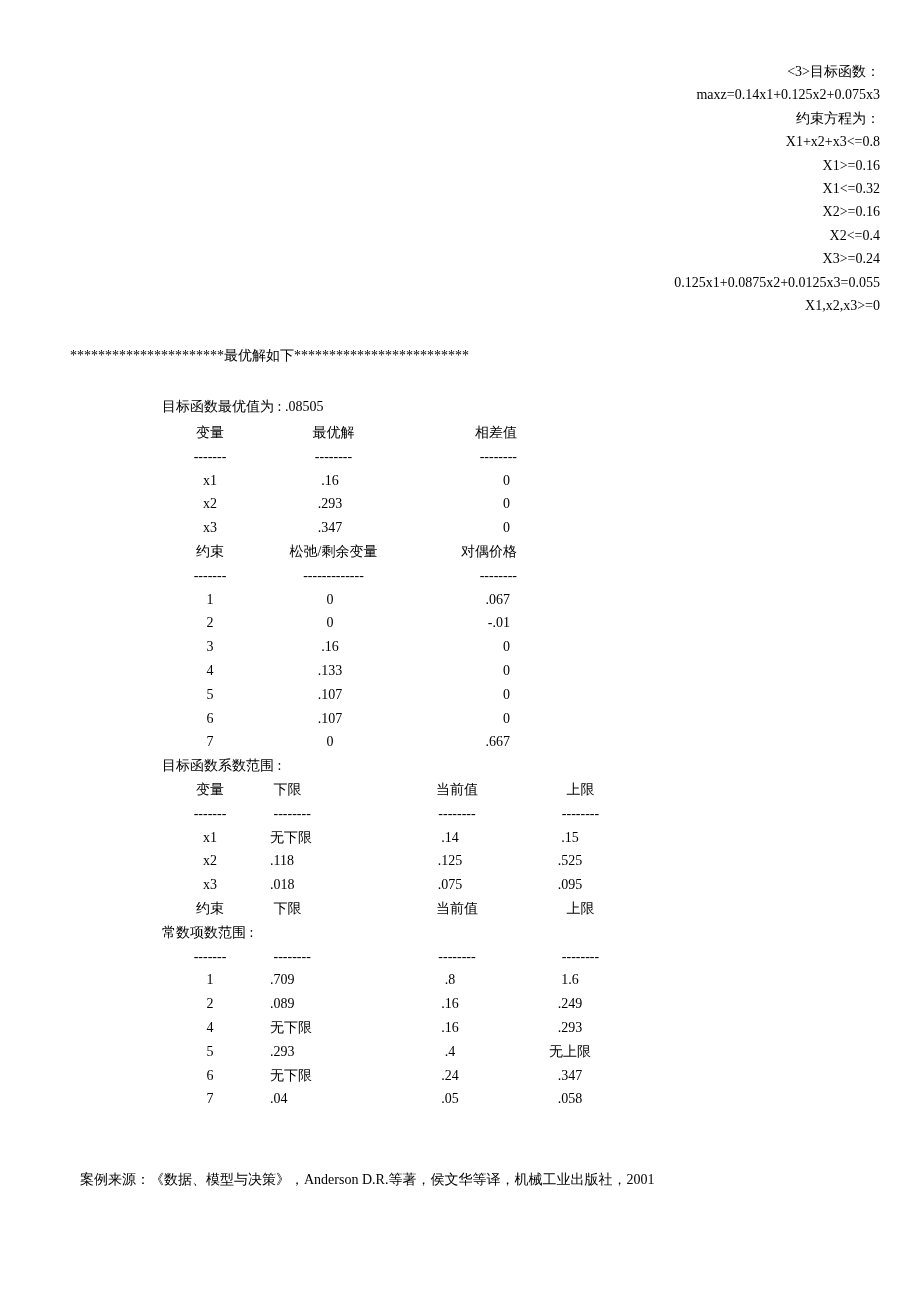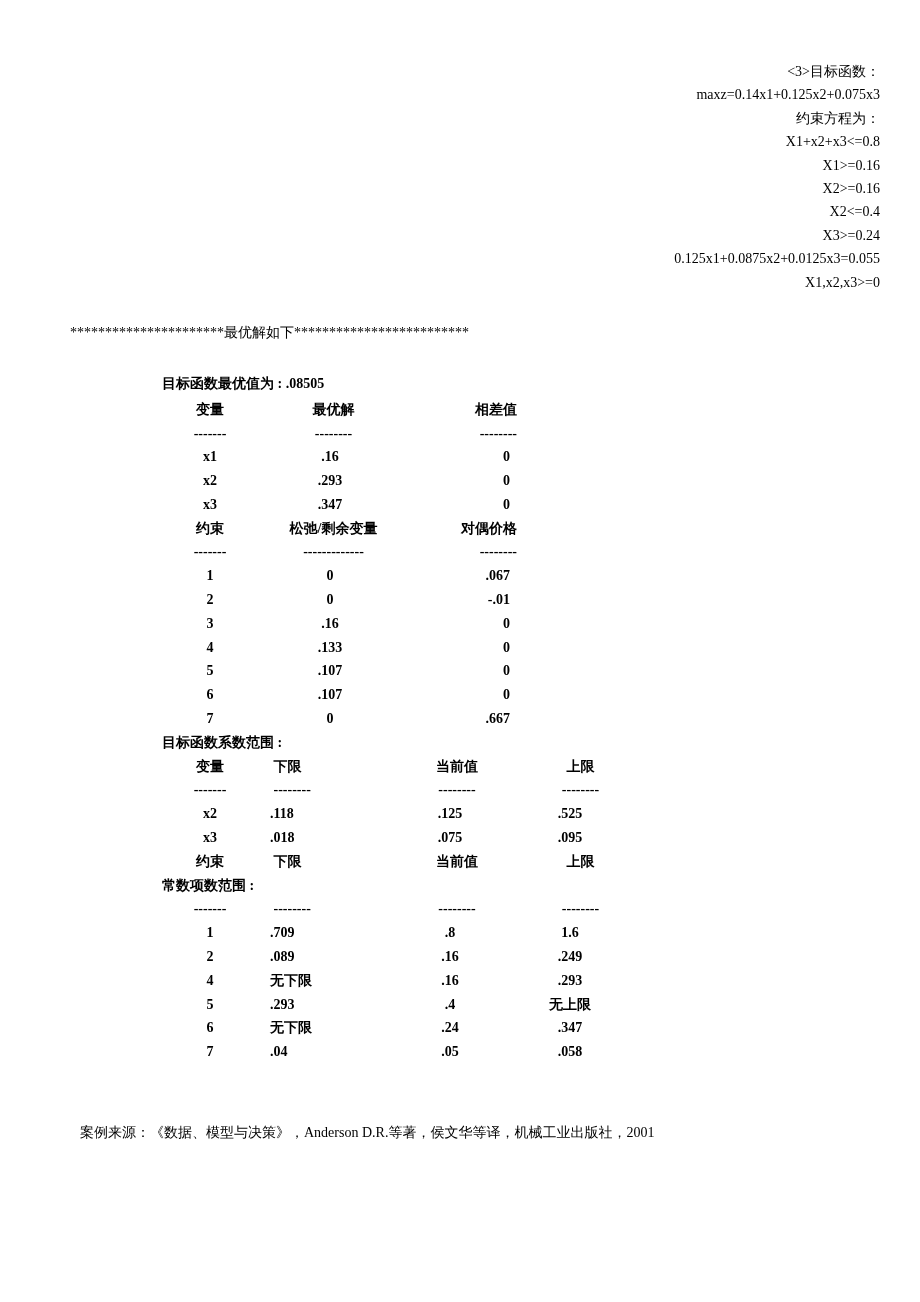--- a/index.html
+++ b/index.html
@@ -20,21 +20,20 @@
     .problem-text div {
       margin: 1px 0;
     }
     .result-header {
       margin-left: 30px;
       margin-bottom: 30px;
     }
     .report {
       margin-left: 110px;
       margin-top: 30px;
-      font-weight: bold;
     }
     .report-line {
       line-height: 1.7;
     }
     .col3 {
       display: inline-block;
     }
     .col3.c1 { width: 120px; text-align: center; }
     .col3.c2 { width: 120px; text-align: center; }
     .col3.c3 { width: 120px; text-align: right; }
@@ -63,20 +62,21 @@
   </style>
 </head>
 <body>
 
 <div class="problem-text">
   <div>&lt;3&gt;目标函数：</div>
   <div>maxz=0.14x1+0.125x2+0.075x3</div>
   <div>约束方程为：</div>
   <div>X1+x2+x3&lt;=0.8</div>
   <div>X1&gt;=0.16</div>
+  <div>X1&lt;=0.32</div>
   <div>X2&gt;=0.16</div>
   <div>X2&lt;=0.4</div>
   <div>X3&gt;=0.24</div>
   <div>0.125x1+0.0875x2+0.0125x3=0.055</div>
   <div>X1,x2,x3&gt;=0</div>
 </div>
 
 <div class="result-header">**********************最优解如下*************************</div>
 
 <div class="report">
@@ -126,20 +126,21 @@
     <span class="col4 c3">当前值</span>
     <span class="col4 c4">上限</span>
   </div>
   <div class="report-line">
     <span class="col4 c1 dashes">-------</span>
     <span class="col4 c2 dashes">--------</span>
     <span class="col4 c3 dashes">--------</span>
     <span class="col4 c4 dashes">--------</span>
   </div>
   <div id="obj-range-rows">
+      <div class="report-line"><span class="col4 c1">x1</span><span class="col4 c2">无下限</span><span class="col4 c3">.14</span><span class="col4 c4">.15</span></div>
       <div class="report-line"><span class="col4 c1">x2</span><span class="col4 c2">.118</span><span class="col4 c3">.125</span><span class="col4 c4">.525</span></div>
       <div class="report-line"><span class="col4 c1">x3</span><span class="col4 c2">.018</span><span class="col4 c3">.075</span><span class="col4 c4">.095</span></div>
     </div>
 
   <div class="report-line">
     <span class="col4 c1">约束</span>
     <span class="col4 c2">下限</span>
     <span class="col4 c3">当前值</span>
     <span class="col4 c4">上限</span>
   </div>

